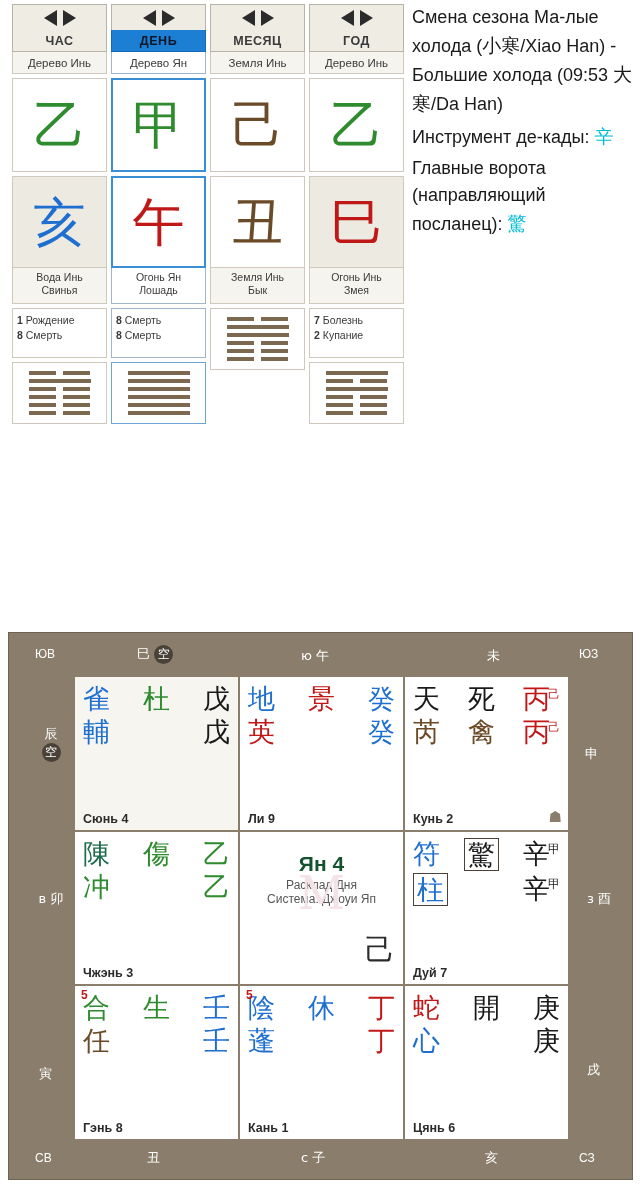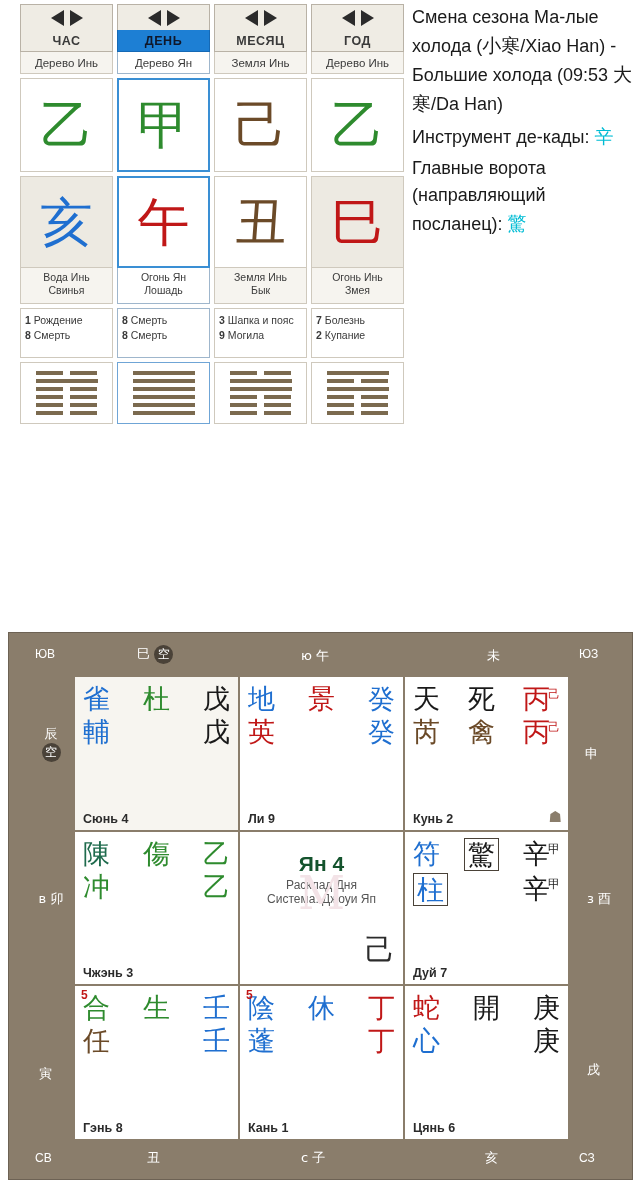--- a/index.html
+++ b/index.html
@@ -7,21 +7,21 @@
     margin: 0; padding: 0;
     width: 641px; height: 1200px;
     background: #ffffff;
     font-family: "Liberation Sans", sans-serif;
     overflow: hidden;
   }
   .page { position: relative; width: 641px; height: 1200px; }
 
   
   .top { display: flex; width: 641px; height: 600px; }
-  .pillars { width: 410px; padding: 4px 6px 0 20px; }
+  .pillars { width: 410px; padding: 4px 6px 0 12px; }
   .info { width: 231px; padding: 4px 6px 0 2px; }
 
   .pillar-grid { display: flex; gap: 4px; }
   .pcol { width: 95px; }
 
   .navbtns {
     display: flex; justify-content: center; gap: 6px;
     border: 1px solid #b9b2a6; border-bottom: none;
     background: #efece4; height: 26px; align-items: center;
   }
@@ -252,24 +252,20 @@
               <div class="arrow right"></div>
             </div>
             <div class="tab">МЕСЯЦ</div>
             <div class="stemlabel">Земля Инь</div>
             <div class="cell" style="color: rgb(107, 74, 40);">己</div>
             <div style="height: 4px;"></div>
             <div class="cell b" style="color: rgb(107, 74, 40);">丑</div>
             <div class="branchlabel">
               <div>Земля Инь</div>
               <div>Бык</div>
-            </div>
-            <div class="statbox">
-              <div><b>3</b> Шапка и пояс</div>
-              <div><b>9</b> Могила</div>
             </div>
             <div class="hexbox">
               <div class="ln brk">
                 <div class="seg"></div>
                 <div class="seg"></div>
               </div>
               <div class="ln full">
                 <div class="seg"></div>
               </div>
               <div class="ln full">

